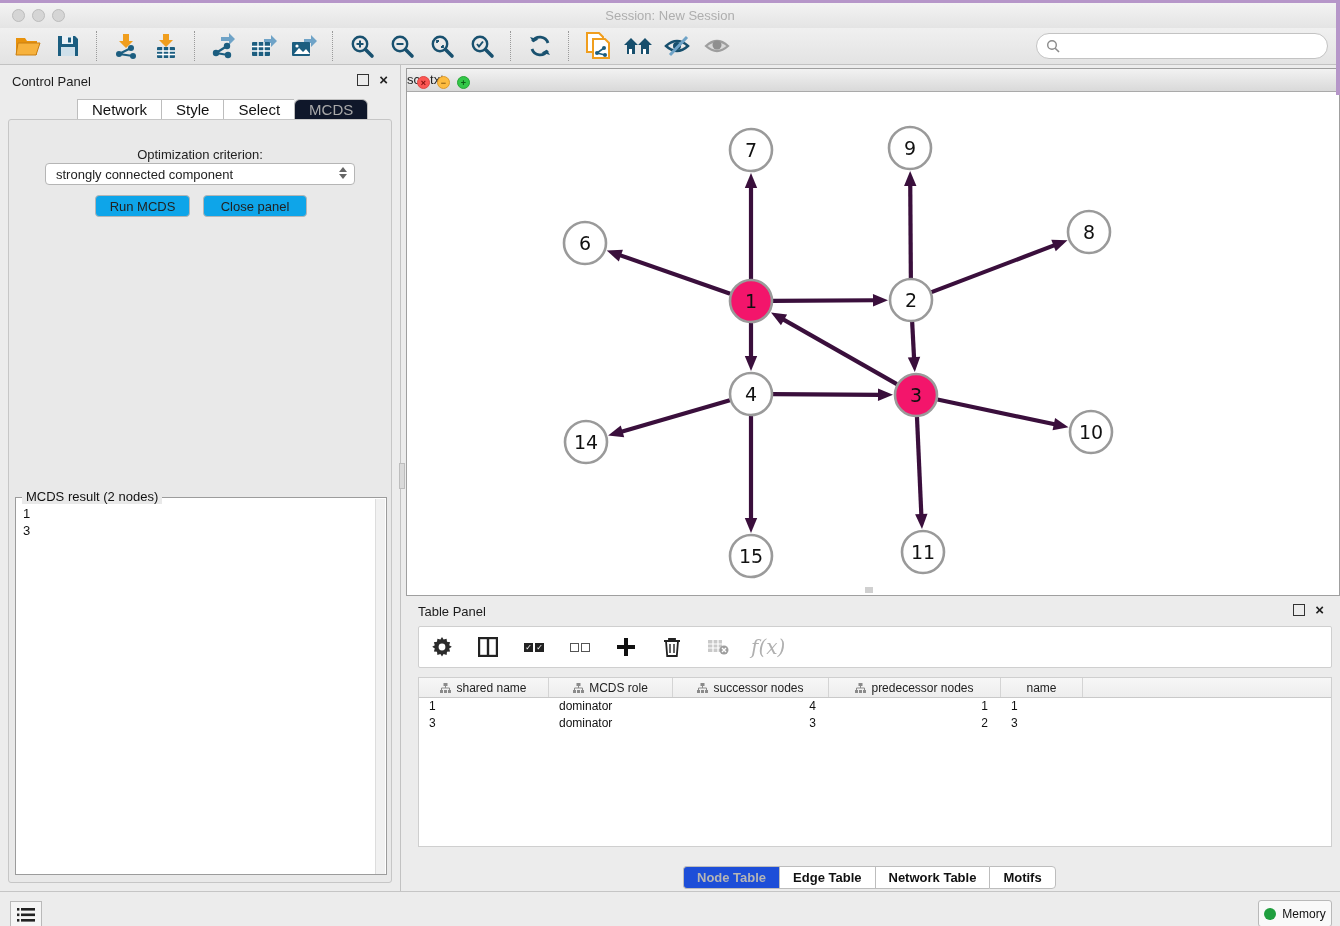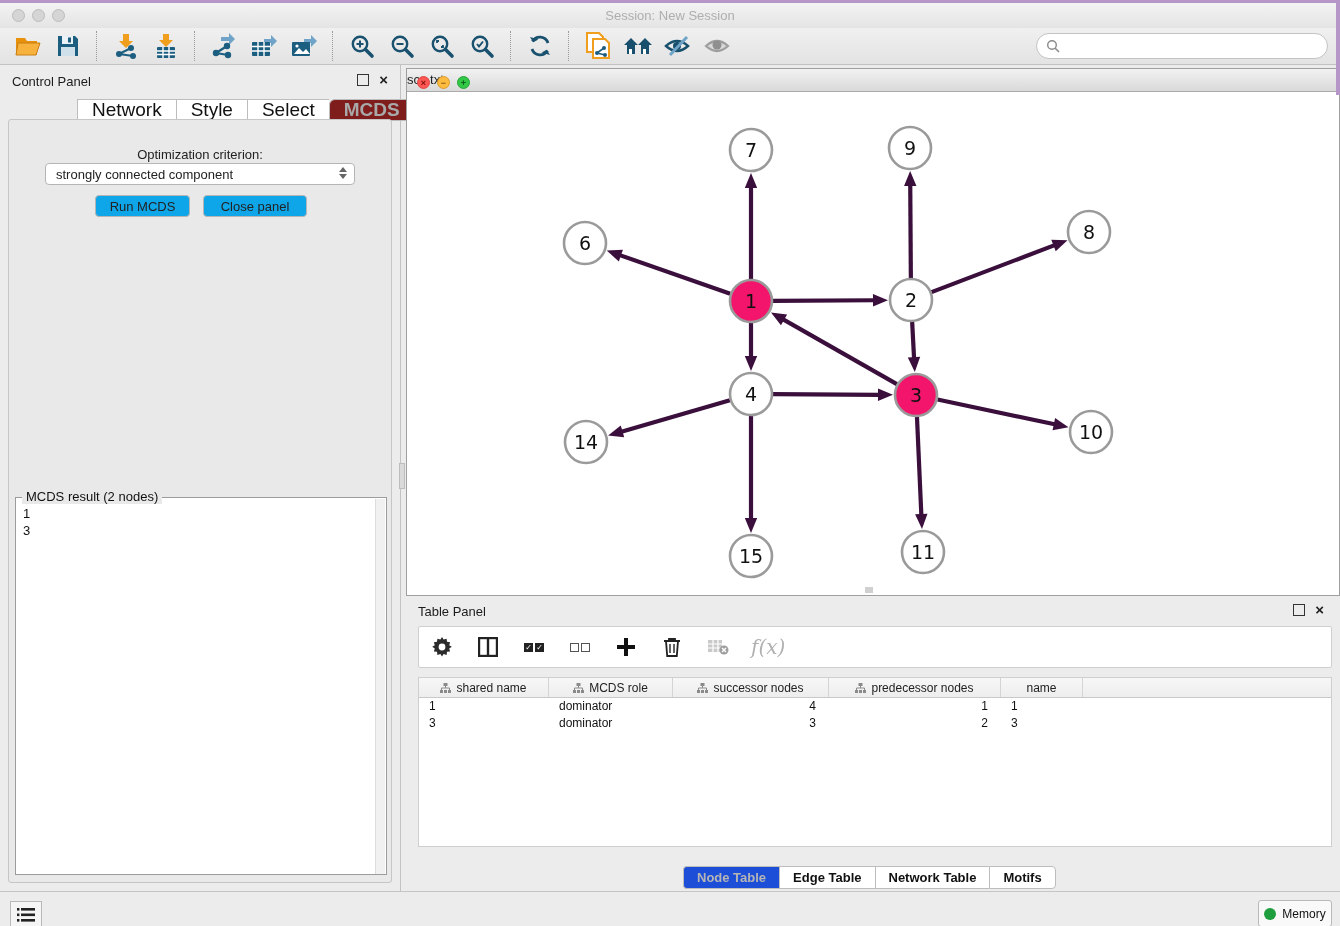--- a/index.html
+++ b/index.html
@@ -22,23 +22,23 @@
   .tb-icon{width:30px;height:28px;display:flex;align-items:center;justify-content:center;margin:0 5px;}
   .tb-sep{width:1px;height:30px;border-left:1px dotted #9a9a9a;margin:0 8px;}
   #search-wrap{position:absolute;right:12px;top:5px;width:292px;height:26px;background:#fff;border:1px solid #c3c3c3;border-radius:13px;display:flex;align-items:center;padding-left:9px;box-sizing:border-box;}
   
   #control-panel{left:0;top:62px;width:401px;height:826px;background:#ececec;border-right:1px solid #c2c2c2;box-sizing:border-box;}
   #cp-header{left:12px;top:9px;font-size:13px;color:#1c1c1c;}
   .panel-btns{position:absolute;top:9px;display:flex;gap:10px;align-items:center;}
   .float-box{width:10px;height:10px;border:1.5px solid #333;display:inline-block;}
   .close-x{font-size:15px;font-weight:bold;color:#222;line-height:10px;}
   .cp-tabs{position:absolute;left:77px;top:34px;display:flex;}
-  .cp-tab{height:20px;line-height:20px;padding:0 14px;background:#fff;border:1px solid #bdbdbd;border-right:none;font-size:19px;color:#111;text-align:right;}
+  .cp-tab{height:20px;line-height:20px;padding:0 14px;background:#fff;border:1px solid #bdbdbd;border-right:none;font-size:15px;color:#111;text-align:right;}
   .cp-tab:last-child{border-right:1px solid #bdbdbd;}
-  .cp-tab.active{background:#7f1d1d;color:#a9a9a9;border-radius:6px 6px 0 0;font-weight:bold;}
+  .cp-tab.active{background:#0f172a;color:#a9a9a9;border-radius:6px 6px 0 0;}
   #cp-body{left:8px;top:54px;width:384px;height:764px;background:#e9e9e9;border:1px solid #c6c6c6;border-radius:3px;box-sizing:border-box;}
   #opt-label{left:0;top:27px;width:100%;text-align:center;font-size:13px;}
   #opt-select{left:36px;top:43px;width:310px;height:22px;background:#fff;border:1px solid #b5b5b5;border-radius:4px;display:flex;align-items:center;padding-left:10px;box-sizing:border-box;font-size:13px;}
   .stepper{position:absolute;right:7px;top:3px;display:flex;flex-direction:column;gap:2px;}
   .tri-up{width:0;height:0;border-left:4px solid transparent;border-right:4px solid transparent;border-bottom:5px solid #666;}
   .tri-dn{width:0;height:0;border-left:4px solid transparent;border-right:4px solid transparent;border-top:5px solid #666;}
   .cp-btn{position:absolute;top:75px;height:22px;background:#0ea5e9;border:1px solid #b5b5b5;border-radius:4px;font-size:13px;text-align:center;line-height:21px;box-sizing:border-box;}
   #mcds-box{left:6px;top:377px;width:372px;height:378px;border:1px solid #9c9c9c;background:#fff;box-sizing:border-box;}
   #mcds-legend{position:absolute;left:6px;top:-9px;background:#e9e9e9;padding:0 4px;font-size:13px;color:#111;}
   #mcds-lines{position:absolute;left:7px;top:7px;font-size:13px;line-height:17px;color:#111;white-space:pre;}

